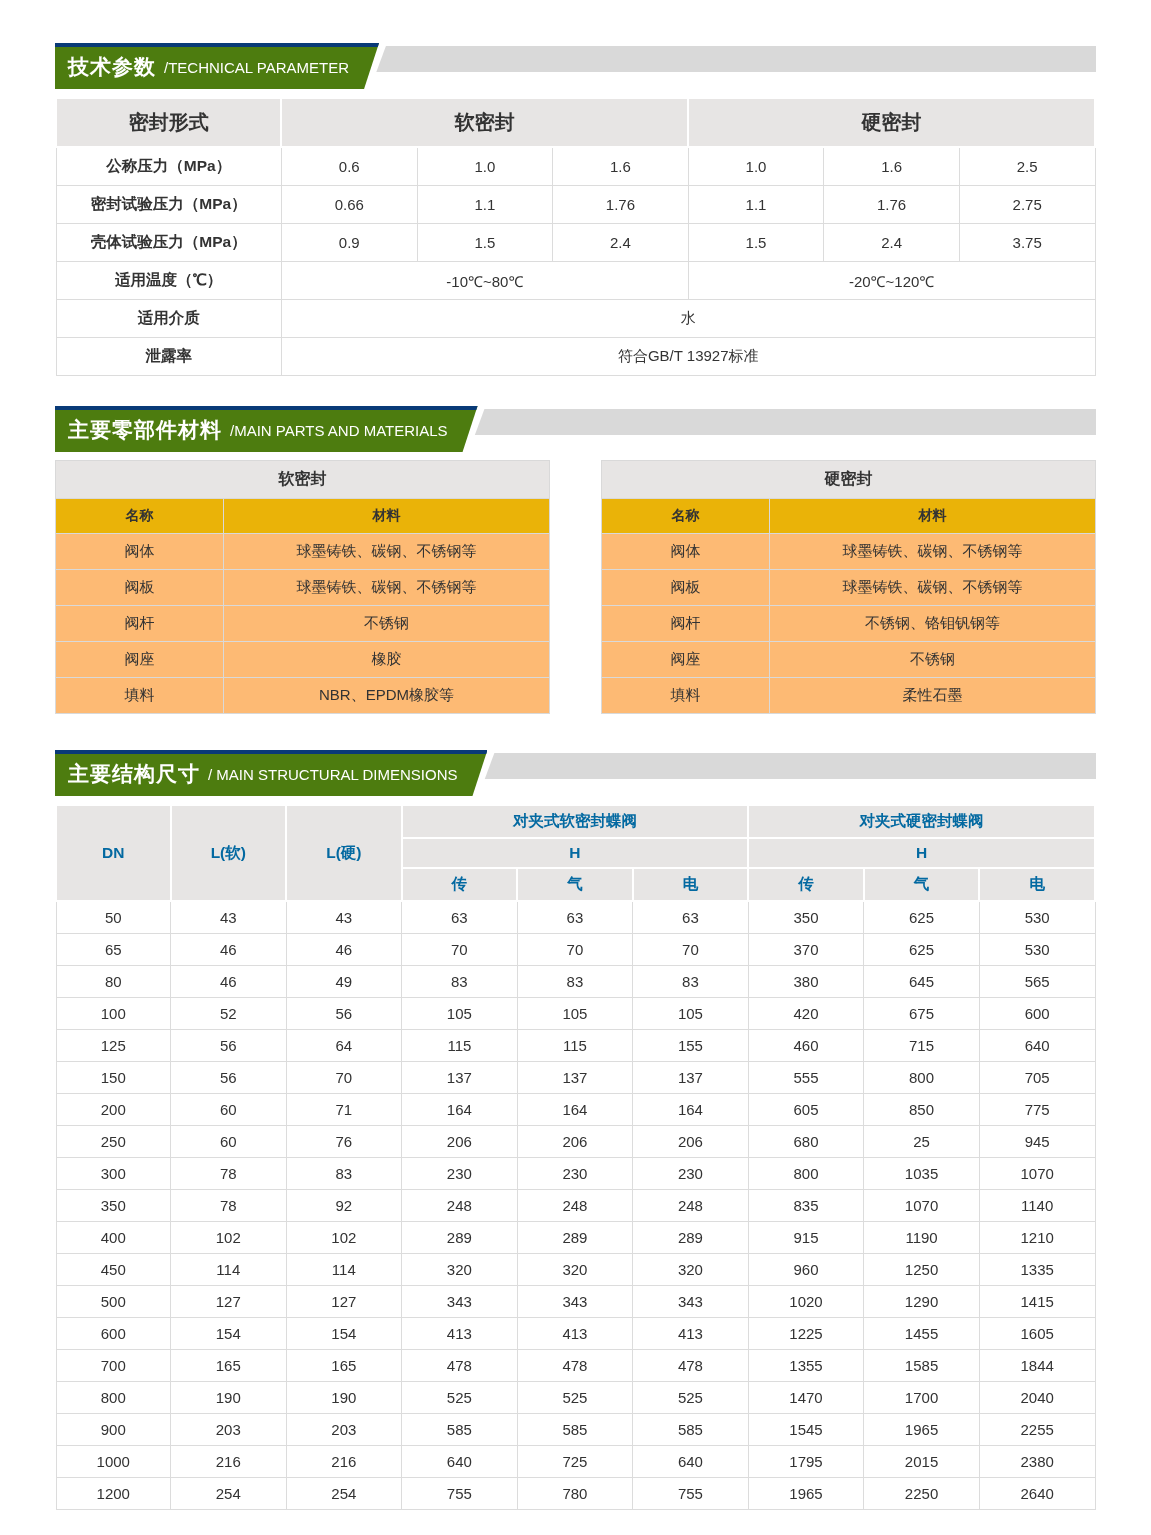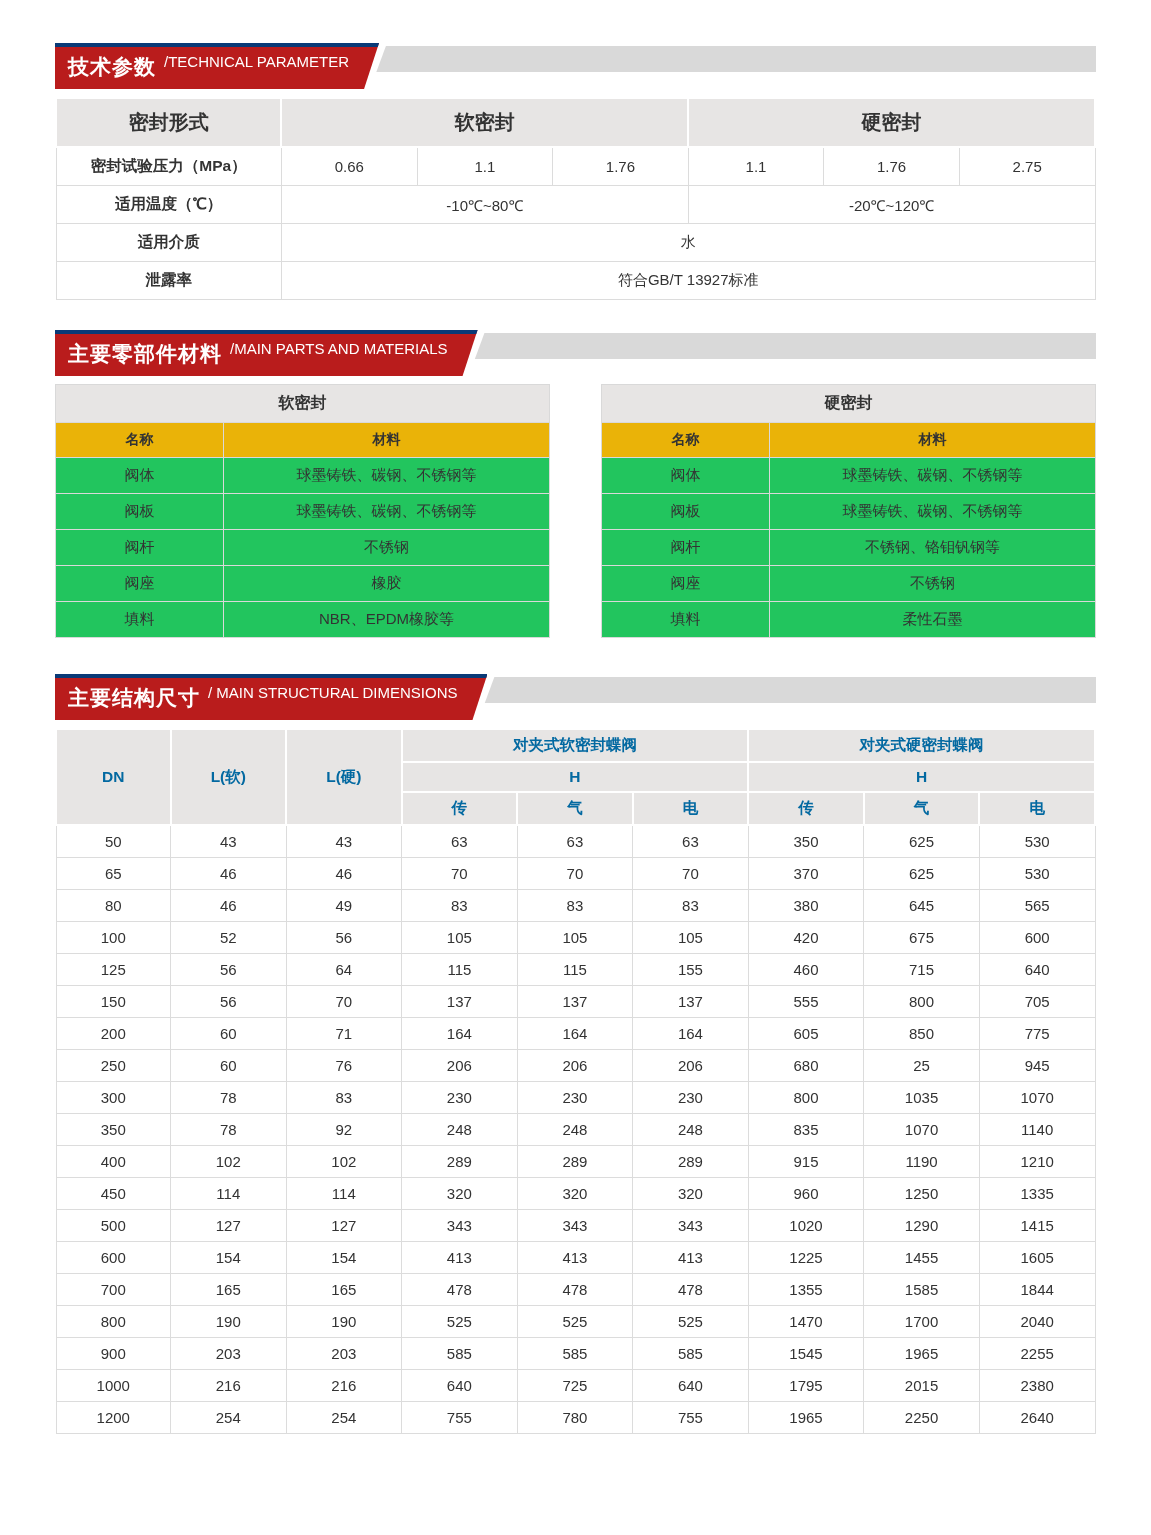--- a/index.html
+++ b/index.html
@@ -16,22 +16,22 @@
   .gray-band {
     position:absolute; top:3px; left:28px; right:0; height:26px;
     background:#d9d9d9;
   }
   .banner {
     position:absolute; top:0; left:0;
     background:#ffffff; padding-right:8px;
     clip-path: polygon(0 0, 100% 0, calc(100% - 17px) 100%, 0 100%);
   }
   .banner-inner {
-    display:flex; align-items:flex-start; gap:8px;
-    background:#b91c1c;
+    display:flex; align-items:center; gap:8px;
+    background:#4d7c0f;
     border-top:4px solid #093a77;
     padding:6px 30px 8px 13px;
     clip-path: polygon(0 0, 100% 0, calc(100% - 15px) 100%, 0 100%);
     white-space:nowrap;
   }
   .banner-zh { color:#ffffff; font-size:21px; font-weight:bold; letter-spacing:1px; }
   .banner-en { color:#ffffff; font-size:15px; font-weight:normal; }
 
   
   table { border-collapse:collapse; table-layout:fixed; }
@@ -48,21 +48,21 @@
   }
   .tech-table td.row-label { font-weight:bold; font-size:15.5px; }
   .tech-table tbody.auto-rows td:first-child { font-weight:bold; font-size:15.5px; }
 
   
   .mat-wrap { display:flex; gap:51px; margin-bottom:36px; }
   .mat-table { width:495px; }
   .mat-table th, .mat-table td { border:1px solid #d9d9d9; padding:8px 6px; }
   .mat-table th.title { background:#e7e5e4; font-size:16px; font-weight:bold; }
   .mat-table th.sub { background:#eab308; font-size:14px; font-weight:bold; }
-  .mat-table td { font-size:15px; background:#22c55e; }
+  .mat-table td { font-size:15px; background:#fdba74; }
 
   
   .dim-table { width:100%; border:1px solid #dcdcdc; }
   .dim-table th {
     background:#e7e5e4; border:2px solid #ffffff;
     font-size:15.5px; font-weight:bold; padding:5px 4px; color:#0369a1;
   }
   .dim-table td {
     border:1px solid #dcdcdc; font-size:15px; padding:7px 4px; background:#fff;
   }
@@ -94,27 +94,45 @@
     </colgroup>
     <thead>
       <tr>
         <th>密封形式</th>
         <th colspan="3">软密封</th>
         <th colspan="3">硬密封</th>
       </tr>
     </thead>
     <tbody class="auto-rows">
         <tr>
+          <td>公称压力（MPa）</td>
+          <td>0.6</td>
+          <td>1.0</td>
+          <td>1.6</td>
+          <td>1.0</td>
+          <td>1.6</td>
+          <td>2.5</td>
+        </tr>
+        <tr>
           <td>密封试验压力（MPa）</td>
           <td>0.66</td>
           <td>1.1</td>
           <td>1.76</td>
           <td>1.1</td>
           <td>1.76</td>
           <td>2.75</td>
+        </tr>
+        <tr>
+          <td>壳体试验压力（MPa）</td>
+          <td>0.9</td>
+          <td>1.5</td>
+          <td>2.4</td>
+          <td>1.5</td>
+          <td>2.4</td>
+          <td>3.75</td>
         </tr>
       </tbody>
     <tbody>
       <tr>
         <td class="row-label">适用温度（℃）</td>
         <td colspan="3">-10℃~80℃</td>
         <td colspan="3">-20℃~120℃</td>
       </tr>
       <tr>
         <td class="row-label">适用介质</td>

